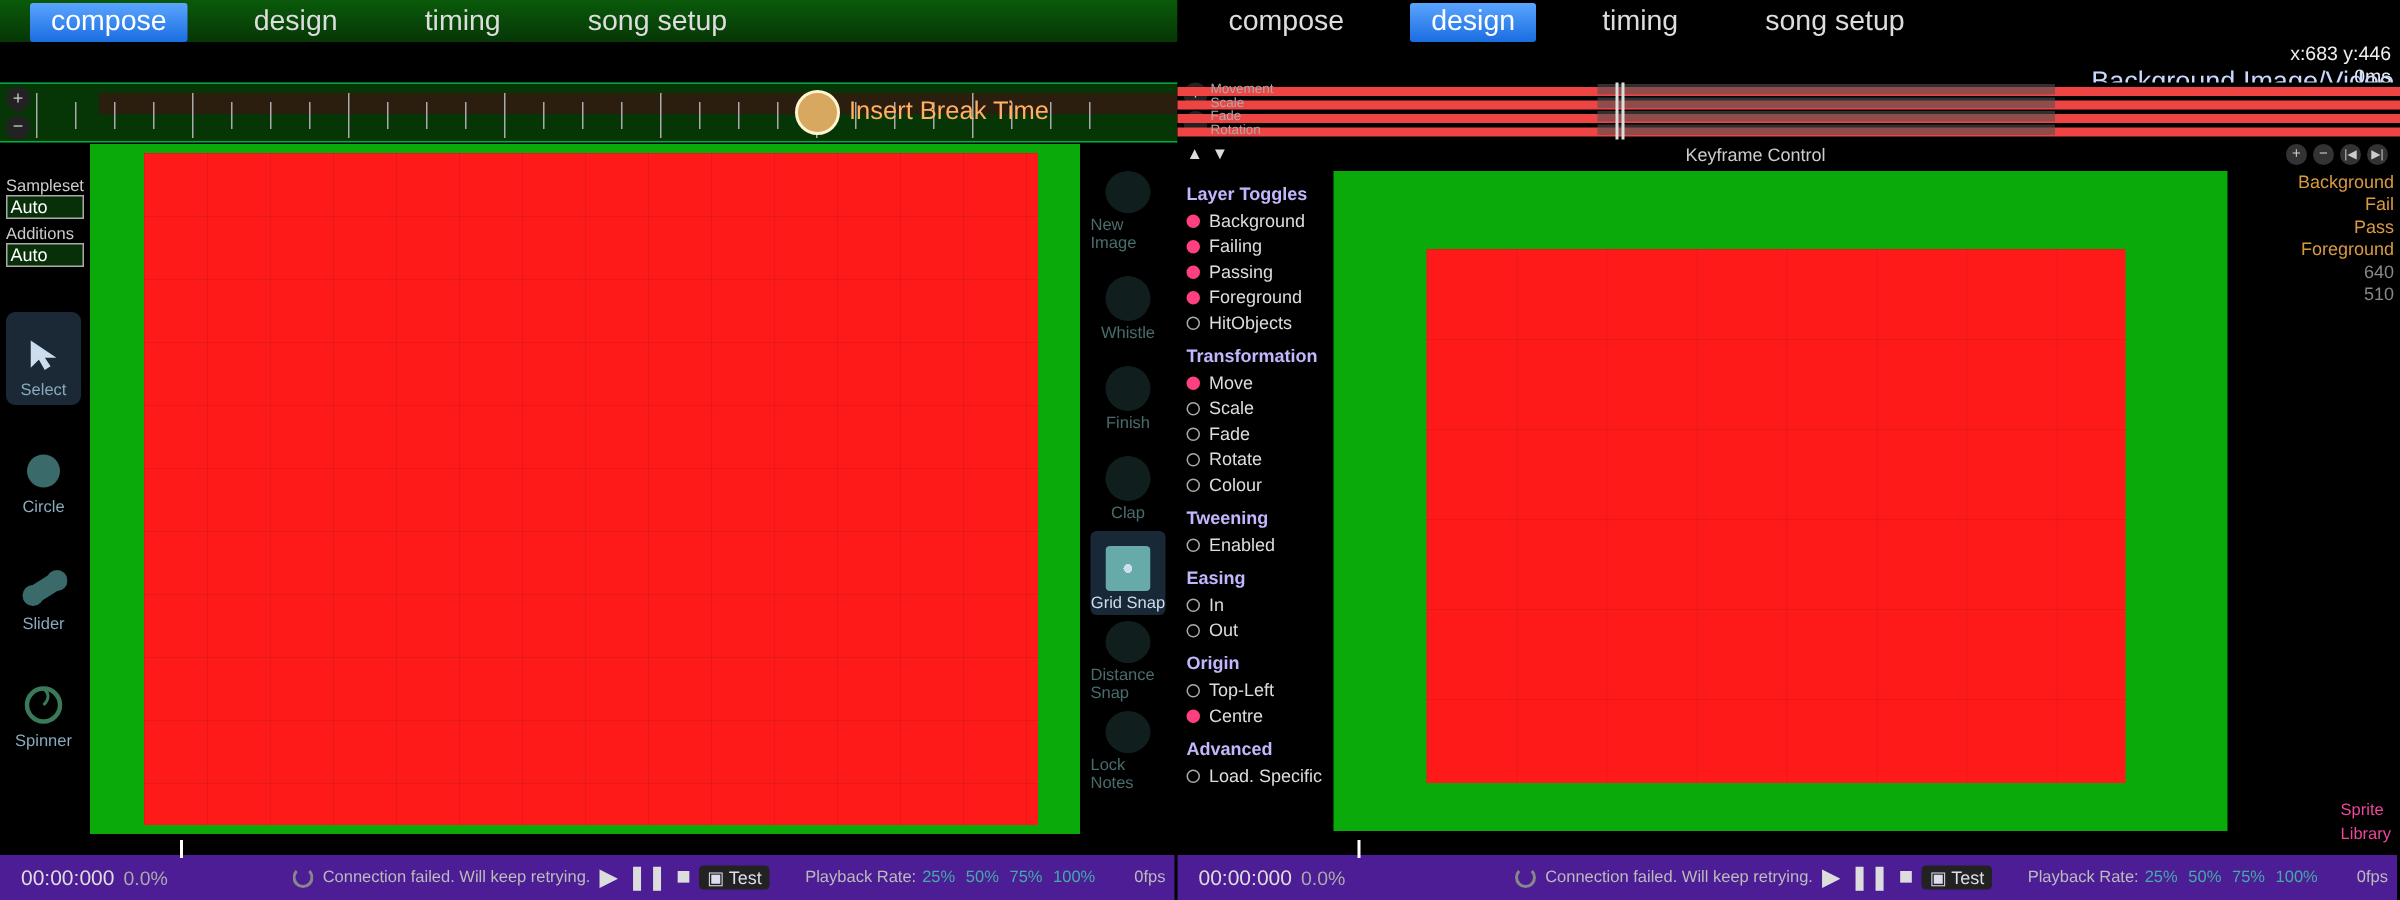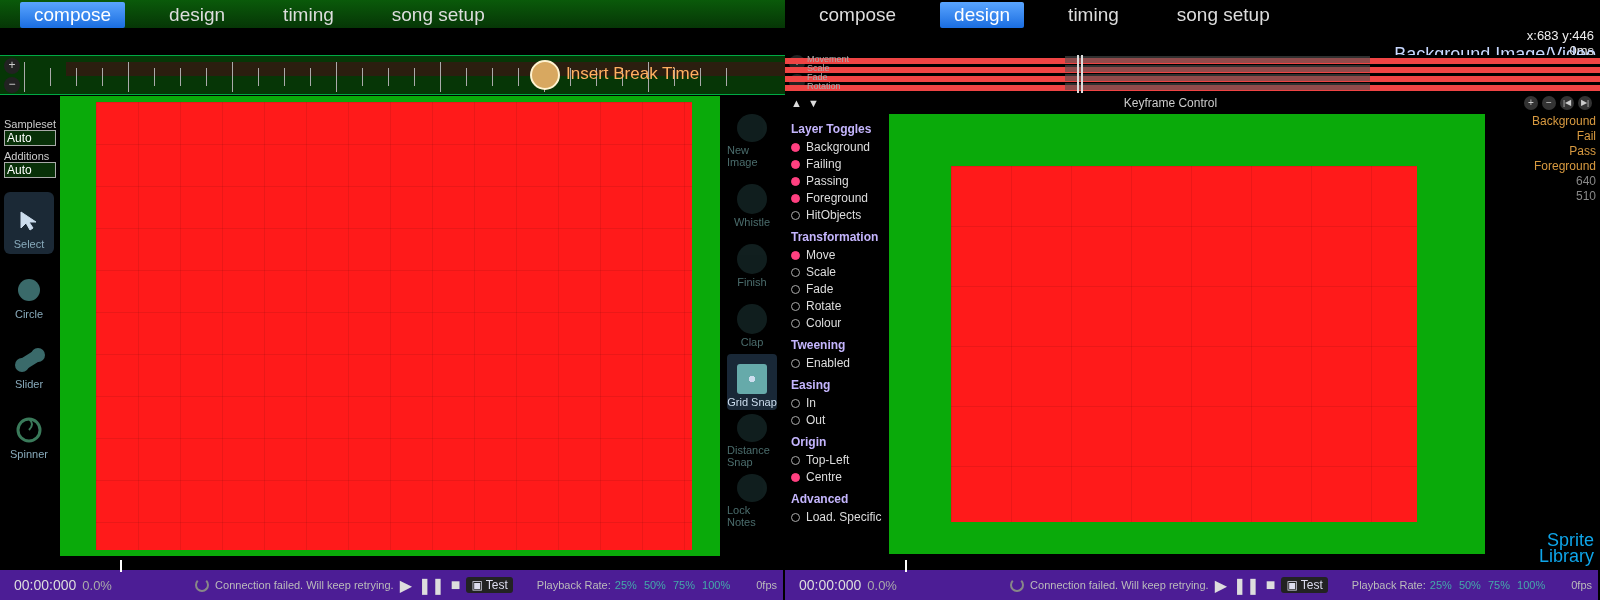--- a/index.html
+++ b/index.html
@@ -46,21 +46,21 @@
 
 .canvas { position: absolute; background: #0aaa0a; }
 .canvas-inner { position: absolute; background: #ff1a1a; }
 .grid-overlay { position: absolute; inset: 0; background-image: linear-gradient(rgba(0,0,0,0.08) 1px, transparent 1px), linear-gradient(90deg, rgba(0,0,0,0.08) 1px, transparent 1px); background-size: 42px 42px; }
 
 
 .sampleset { position: absolute; left: 4px; top: 118px; color: #ccc; font-size: 11px; }
 .sampleset .inp { border: 1px solid #aaa; background: #083008; color: #fff; width: 52px; font-size: 12px; padding: 0 2px; margin-bottom: 4px; }
 
 .left-tools { position: absolute; left: 4px; top: 192px; width: 54px; }
-.tool-btn { width: 50px; height: 62px; display: flex; flex-direction: column; align-items: center; justify-content: flex-end; color: #8ab; font-size: 11px; margin-bottom: 8px; cursor: pointer; border-radius: 6px; padding-bottom: 4px; }
+.tool-btn { width: 50px; height: 62px; display: flex; flex-direction: column; align-items: center; justify-content: flex-end; color: #8ab; font-size: 11px; margin-bottom: 8px; cursor: pointer; border-radius: 6px; padding-bottom: 4px; margin-top: 16px; }
 .tool-btn.active { background: rgba(60,90,120,0.45); }
 .tool-btn .glyph { width: 32px; height: 32px; display: flex; align-items: center; justify-content: center; margin-bottom: 2px; }
 
 .right-tools { position: absolute; right: 4px; top: 114px; width: 54px; }
 .rt-btn { width: 50px; height: 56px; display: flex; flex-direction: column; align-items: center; justify-content: flex-end; color: #6a9a9a; font-size: 11px; margin-bottom: 4px; cursor: pointer; padding-bottom: 2px; opacity: 0.7; }
 .rt-btn.sel { background: rgba(50,80,110,0.5); color: #cde; opacity: 1; border-radius: 4px; }
 .rt-btn .glyph { width: 30px; height: 30px; border-radius: 50%; background: rgba(60,110,110,0.4); margin-bottom: 2px; }
 
 
 .design-opts { position: absolute; left: 0; top: 114px; width: 100px; padding-left: 6px; color: #ddd; font-size: 12px; }
@@ -68,21 +68,21 @@
 .opt-row { display: flex; align-items: center; gap: 6px; margin: 3px 0; font-size: 12px; cursor: pointer; }
 .radio { width: 9px; height: 9px; border-radius: 50%; border: 1px solid #aaa; display: inline-block; }
 .radio.on { background: #ff4080; border-color: #ff4080; }
 
 .design-right { position: absolute; right: 4px; top: 114px; width: 110px; text-align: right; color: #d89a40; font-size: 12px; line-height: 15px; }
 .design-right .dim { color: #888; }
 
 .design-info { position: absolute; right: 6px; top: 28px; color: #eee; font-size: 13px; text-align: right; line-height: 15px; }
 .design-bgvideo { position: absolute; right: 4px; top: 44px; color: #c8d8ff; font-size: 18px; }
 
-.sprite-lib { position: absolute; right: 6px; bottom: 36px; color: #0ea5e9; font-size: 18px; text-align: right; line-height: 16px; cursor: pointer; }
+.sprite-lib { position: absolute; right: 6px; bottom: 36px; color: #ec4899; font-size: 11px; line-height: 16px; cursor: pointer; }
 
 
 .bottombar { position: absolute; left: 0; right: 2px; bottom: 0; height: 30px; background: #4c1d95; display: flex; align-items: center; color: #ccc; font-size: 12px; }
 .bottombar .timecode { margin-left: 14px; color: #ddd; font-size: 14px; }
 .bottombar .pct { margin-left: 6px; color: #aaa; font-size: 13px; }
 .seektrack { position: absolute; left: 120px; right: 0; top: -6px; height: 4px; }
 .seektrack .handle { position: absolute; left: 0; top: -4px; width: 2px; height: 12px; background: #fff; }
 .spinner-icon { width: 14px; height: 14px; border: 2px solid #888; border-top-color: transparent; border-radius: 50%; margin-left: 20px; }
 .conn-msg { margin-left: 6px; color: #bbb; font-size: 11px; }
 .trans-btn { margin-left: 6px; color: #ddd; cursor: pointer; font-size: 16px;}

